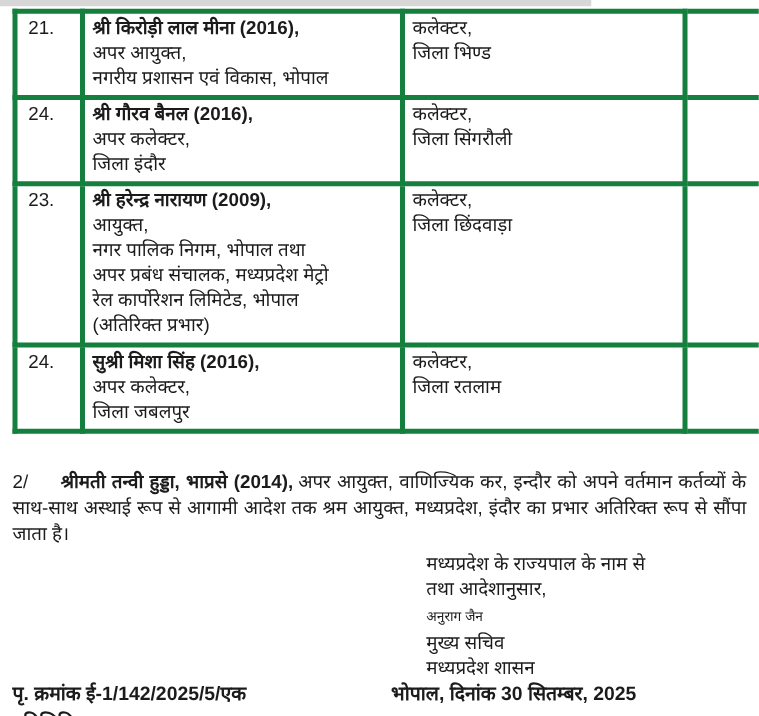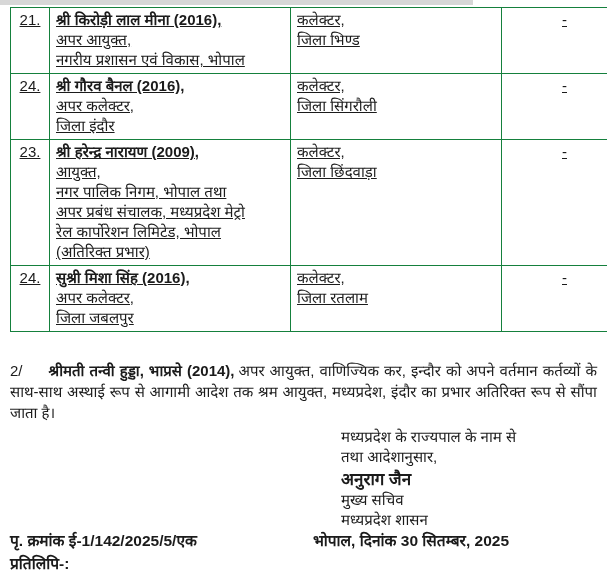--- a/index.html
+++ b/index.html
@@ -23,26 +23,25 @@
     height: 5px;
     background: #d7d7d7;
   }
   table.transfer-table {
     border-collapse: collapse;
     table-layout: fixed;
     width: 579px;
     margin: 7px 0 0 10px;
   }
   table.transfer-table td {
-    border: 1px solid #15803d;
+    border: 4px solid #15803d;
     vertical-align: top;
-    padding: 2px 6px 3px 6px;
+    padding: 2px 18px 3px 6px;
     font-size: 15px;
     line-height: 20px;
-    text-decoration: underline;
   }
   td.c-sno   { width: 26px;  text-align: center; padding-left: 1px; padding-right: 1px; }
   td.c-name  { width: 228px; }
   td.c-post  { width: 198px; }
   td.c-remark{ width: 113px; text-align: center; }
   .bold { font-weight: bold; }
   .para {
     margin: 28px 10px 0 10px;
     font-size: 15px;
     line-height: 21px;
@@ -51,22 +50,22 @@
   .para .para-number { margin-right: 26px; }
   .para .para-bold   { font-weight: bold; margin-right: 4px; }
   .signature-block {
     width: 250px;
     margin: 4px 16px 0 auto;
     text-align: left;
     font-size: 15px;
     line-height: 20px;
   }
   .sig-name {
-    font-weight: bold;
-    font-size: 17px;
+    font-weight: normal;
+    font-size: 11px;
     line-height: 21px;
     margin-top: 2px;
   }
   .footer-row {
     display: flex;
     align-items: flex-end;
     margin: 0 0 0 10px;
     font-weight: bold;
     font-size: 15.5px;
     line-height: 22px;

